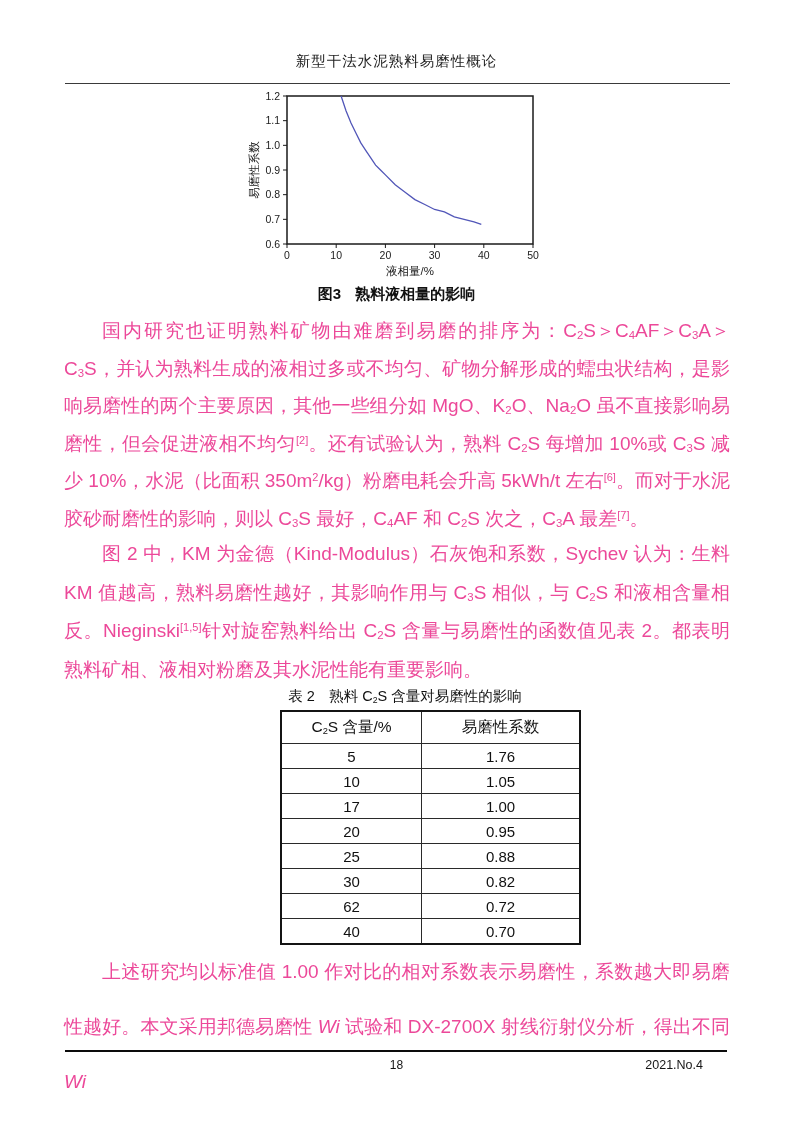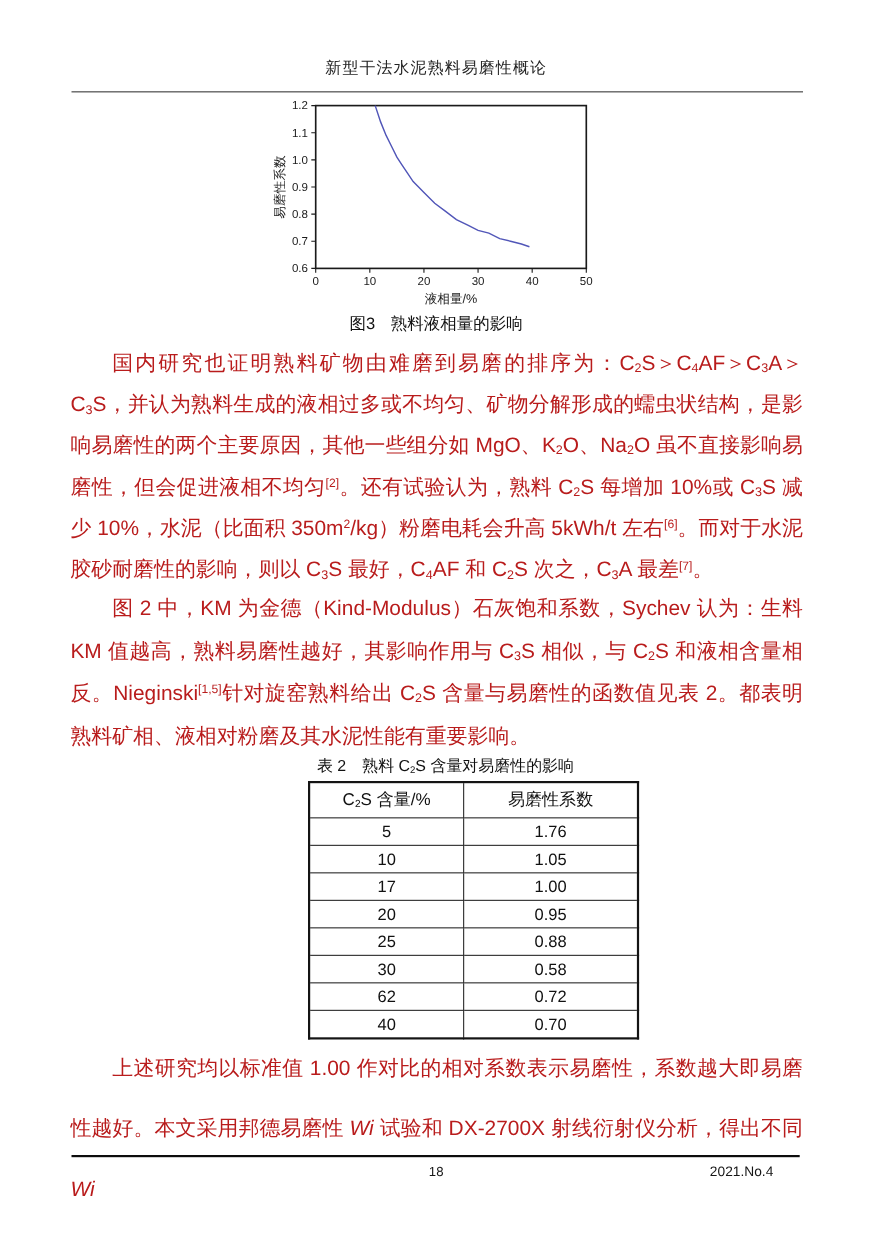--- a/index.html
+++ b/index.html
@@ -15,26 +15,26 @@
     position:absolute;top:52px;left:0;right:0;
     text-align:center;font-size:14.5px;letter-spacing:1px;color:#222;
   }
   .header-rule{
     position:absolute;top:83px;left:65px;width:665px;
     border-top:1.6px solid #3a3a3a;height:0;
   }
   .chart-wrap{position:absolute;left:245px;top:89px;width:300px;height:192px;}
   .fig-caption{
     position:absolute;top:285px;left:0;right:0;
-    text-align:center;font-weight:normal;font-size:15px;color:#111;
+    text-align:center;font-weight:bold;font-size:15px;color:#111;
   }
   .fig-caption .cap-label{margin-right:14px;}
   p.body-text{
     position:absolute;left:64px;width:666px;margin:0;
-    font-size:19px;color:#b91c1c;
+    font-size:19px;color:#ec4899;
     text-align:justify;text-indent:2em;
   }
   #p1{top:312px;line-height:37.5px;}
   #p2{top:535px;line-height:38.5px;}
   #p3{top:944px;line-height:55px;}
   p.body-text sub, .table-caption sub, .datatable sub{font-size:0.6em;line-height:0;vertical-align:-0.18em;}
   p.body-text sup{font-size:0.58em;line-height:0;vertical-align:0.55em;}
   p.body-text i{font-style:italic;}
   .table-caption{
     position:absolute;top:687px;left:255px;width:300px;
@@ -144,21 +144,21 @@
         <tr>
           <td>20</td>
           <td>0.95</td>
         </tr>
         <tr>
           <td>25</td>
           <td>0.88</td>
         </tr>
         <tr>
           <td>30</td>
-          <td>0.58</td>
+          <td>0.82</td>
         </tr>
         <tr>
           <td>62</td>
           <td>0.72</td>
         </tr>
         <tr>
           <td>40</td>
           <td>0.70</td>
         </tr>
       </tbody>

